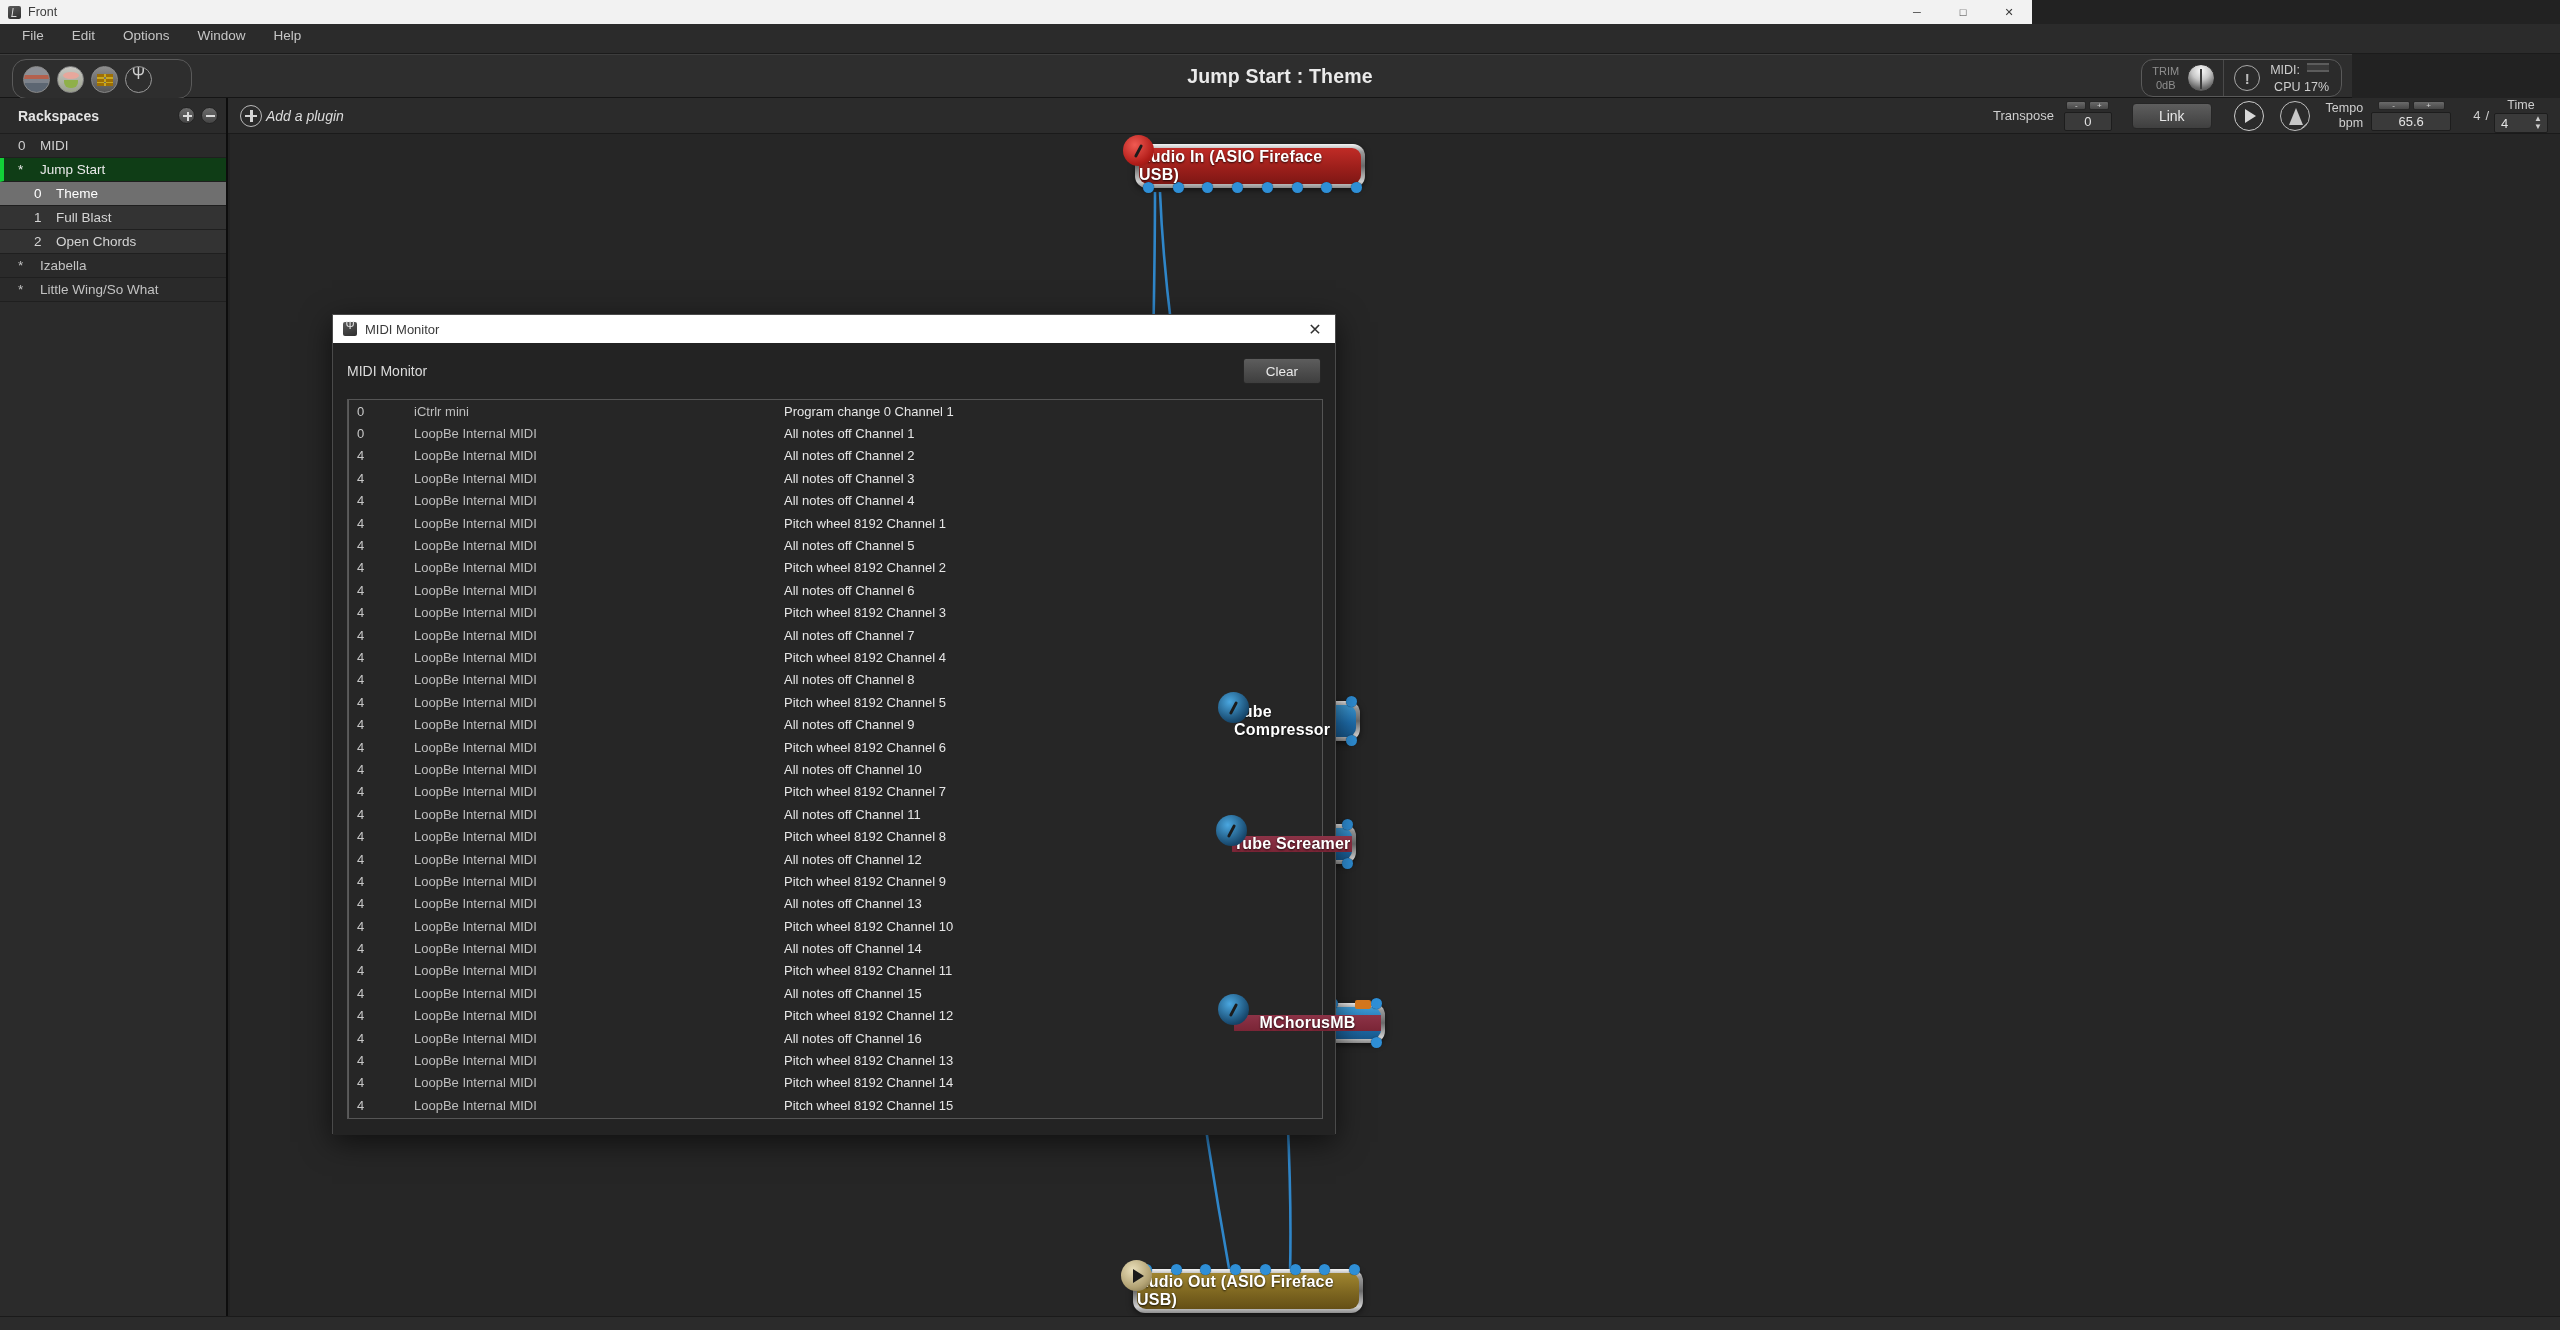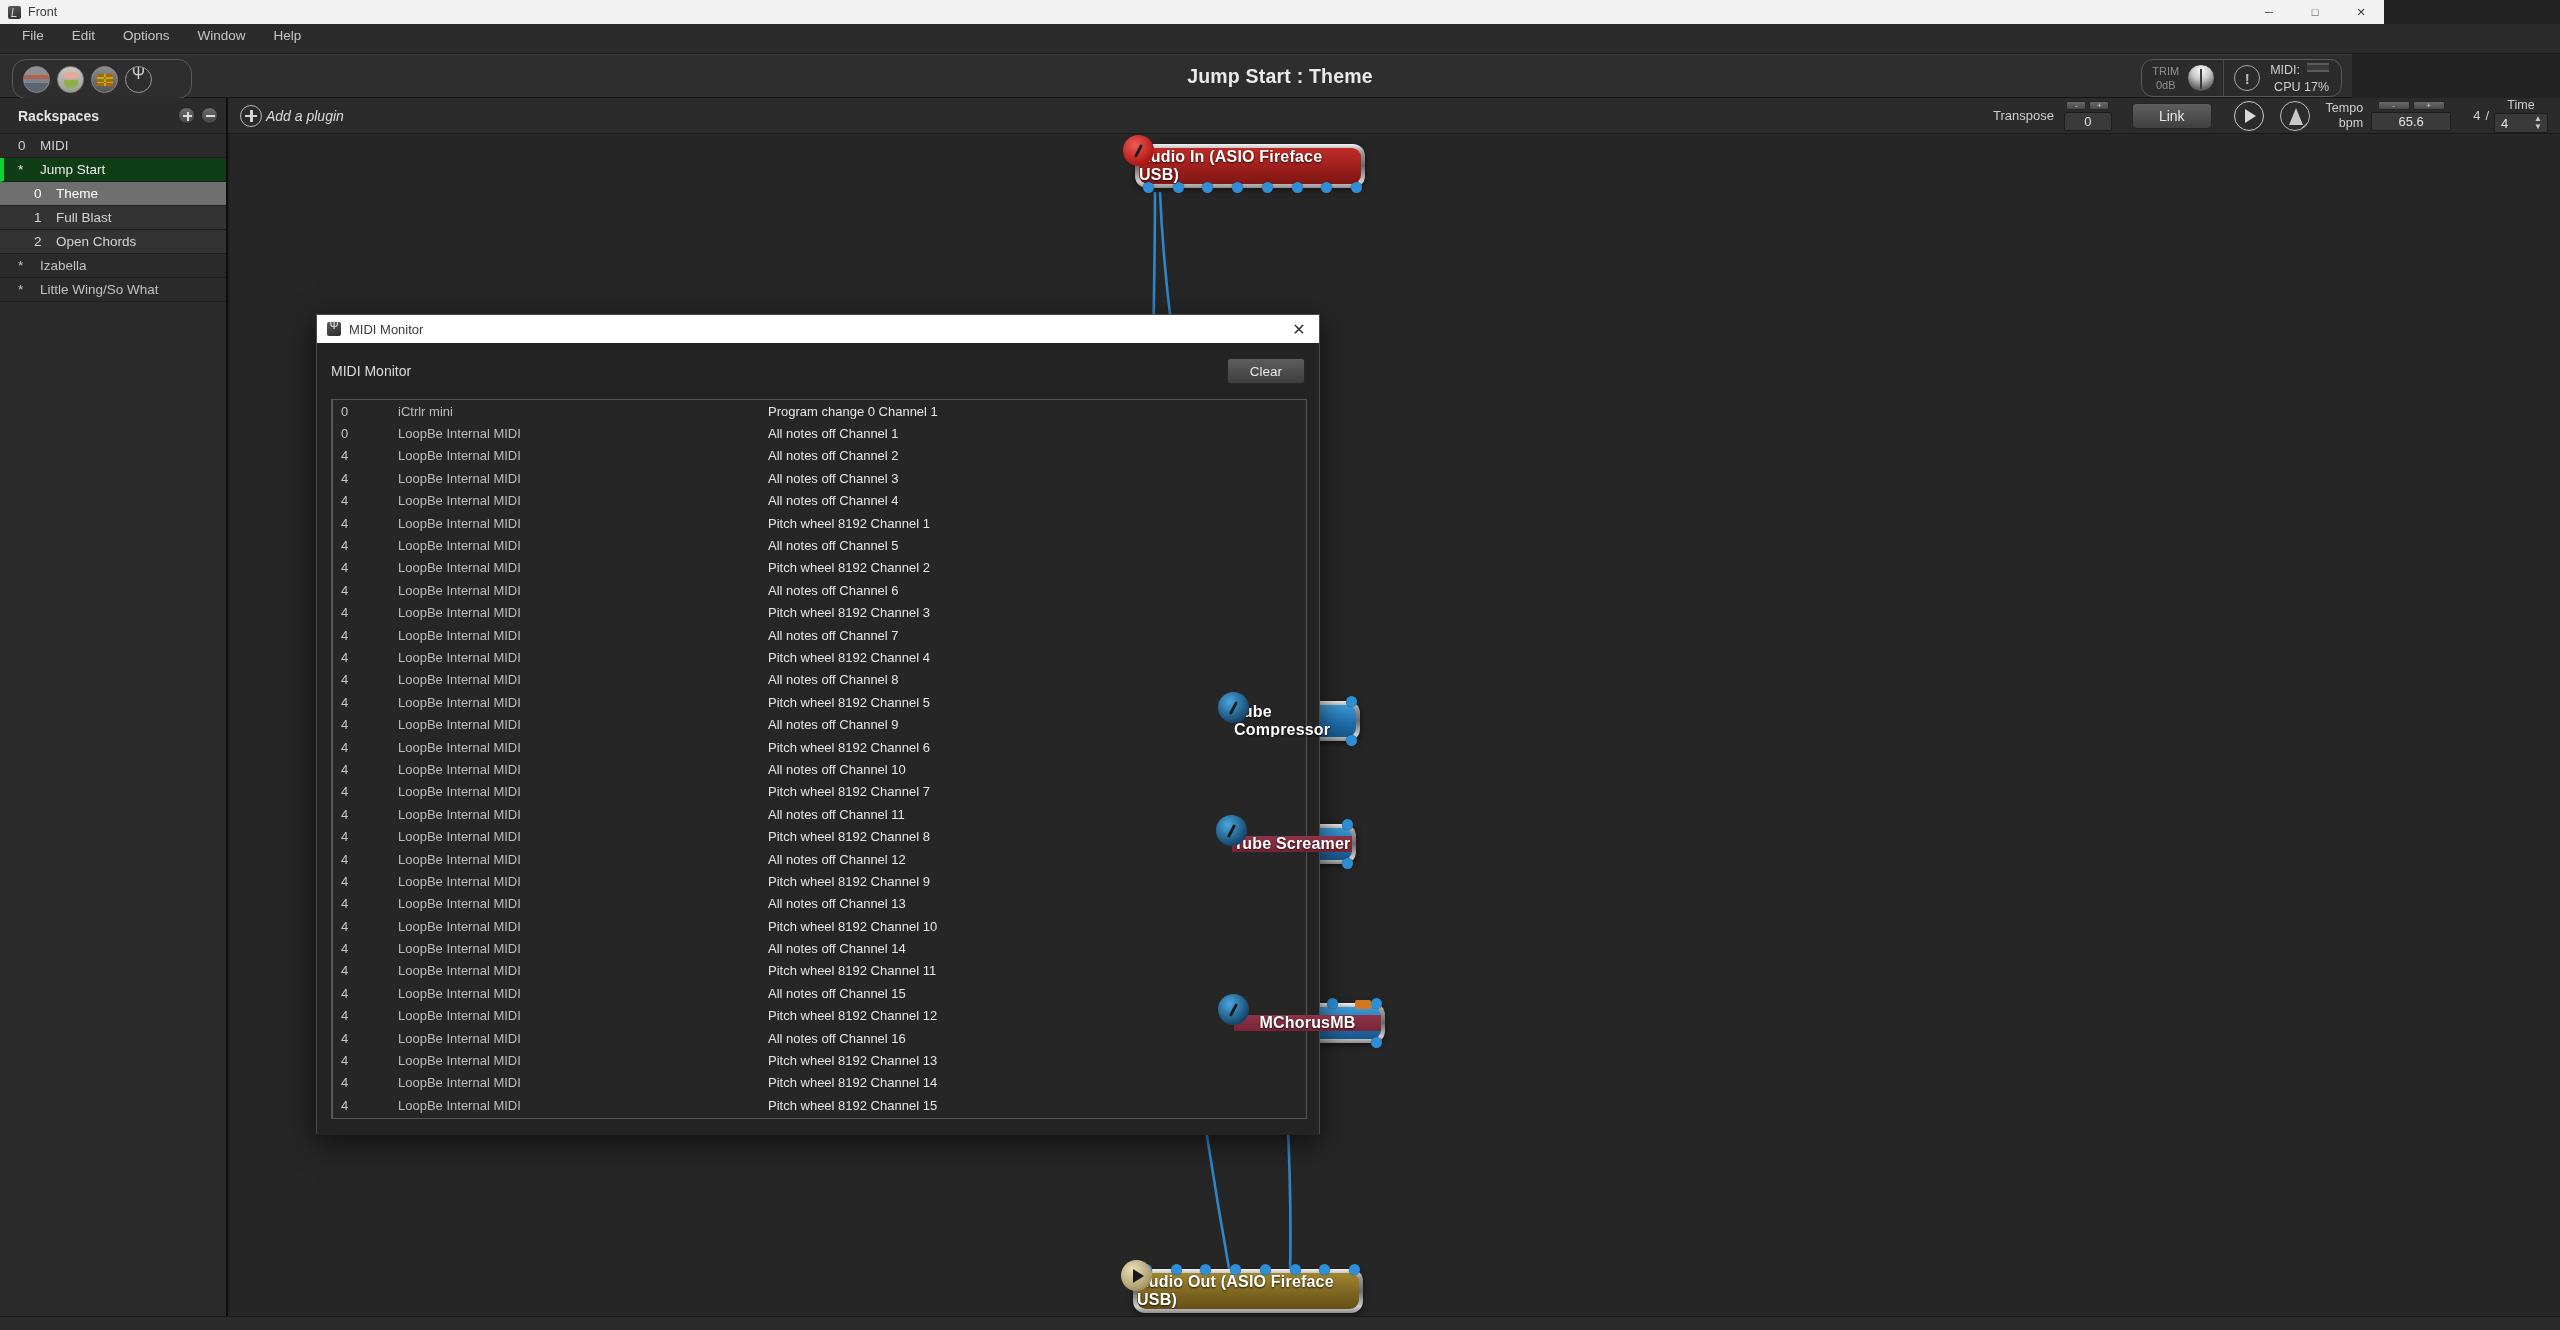--- a/index.html
+++ b/index.html
@@ -6,21 +6,21 @@
   html,body{
     width:2560px; height:1330px; overflow:hidden;
     background:#222222;
     font-family:"Liberation Sans", sans-serif;
     -webkit-font-smoothing:antialiased;
   }
   #app{position:relative;width:2560px;height:1330px;background:#222;}
 
   
   .os-titlebar{
-    position:absolute;left:0;top:0;width:2384px;height:24px;
+    position:absolute;left:0;top:0;width:2032px;height:24px;
     background:#f2f2f2;display:flex;align-items:center;
   }
   .os-icon{width:13px;height:13px;margin-left:8px;margin-right:7px;
     background:linear-gradient(160deg,#5a5a5a,#2e2e2e);border-radius:2px;position:relative;}
   .os-icon:after{content:"";position:absolute;left:4px;top:2px;width:4px;height:8px;
     border:1.4px solid #d8d8d8;border-top:none;border-right:none;transform:skewX(-8deg);}
   .os-title{font-size:12.5px;color:#3c3c3c;}
   .os-btns{margin-left:auto;display:flex;height:24px;}
   .os-btn{width:46px;height:24px;display:flex;align-items:center;justify-content:center;
     color:#3a3a3a;font-size:11px;}
@@ -161,21 +161,21 @@
     z-index:6;display:flex;align-items:center;justify-content:center;}
   .handle.red{background:radial-gradient(circle at 38% 32%,#f05a52,#b21d19 65%,#7c1310);}
   .handle.blue{background:radial-gradient(circle at 38% 32%,#4aa7e0,#17486d 70%,#0d2b42);}
   .handle.olive{background:radial-gradient(circle at 38% 32%,#e9dfba,#b2a273 62%,#6e6240);}
   .handle .mic{width:3px;height:14px;background:#1b1b1b;border-radius:2px;transform:rotate(28deg);}
   .handle .spk{width:0;height:0;border-left:11px solid #1a1a1a;border-top:7px solid transparent;
     border-bottom:7px solid transparent;margin-left:4px;}
   .orange-tab{position:absolute;right:14px;top:-3px;width:16px;height:9px;background:#d4761d;border-radius:2px;z-index:5;}
 
   
-  .dialog{position:absolute;left:316px;top:314px;width:1004px;height:820px;
+  .dialog{position:absolute;left:332px;top:314px;width:1004px;height:820px;
     background:#1f1f1f;border:1px solid #4a4a4a;box-shadow:0 8px 28px rgba(0,0,0,.6);}
   .dlg-title{height:28px;background:#ffffff;display:flex;align-items:center;padding:0 6px 0 10px;}
   .dlg-ico{width:14px;height:14px;margin-right:8px;border-radius:2px;
     background:linear-gradient(160deg,#5a5a5a,#2e2e2e);position:relative;}
   .dlg-ico:after{content:"Ψ";position:absolute;left:0;top:-3px;width:100%;text-align:center;
     font-size:11px;color:#e3e3e3;}
   .dlg-title span.t{font-size:13px;color:#3a3a3a;}
   .dlg-x{margin-left:auto;width:28px;height:26px;display:flex;align-items:center;justify-content:center;
     font-size:16px;color:#333;}
   .dlg-body{height:792px;background:#232323;padding:10px 14px 14px 14px;position:relative;}

